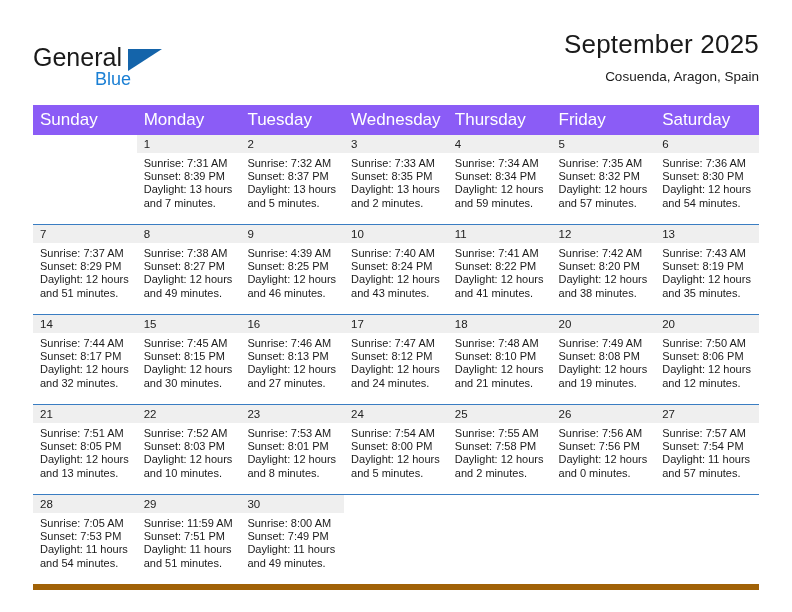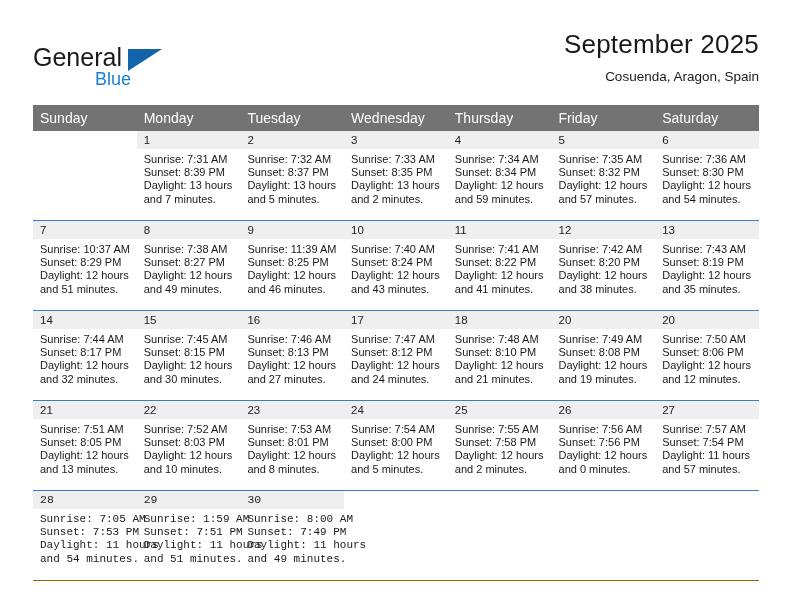--- a/index.html
+++ b/index.html
@@ -92,42 +92,41 @@
   .calendar {
     position: absolute;
     left: 33px;
     top: 105px;
     width: 726px;
     border-collapse: collapse;
     table-layout: fixed;
   }
 
   .calendar th {
-    background: #737373;
+    background: #8b5cf6;
     color: #ffffff;
-    font-size: 14px;
+    font-size: 17px;
     font-weight: normal;
     text-align: left;
     padding: 5px 0 5px 7px;
     height: 13px;
     border: none;
   }
 
   .calendar td {
     width: 103.7px;
     vertical-align: top;
     padding: 0;
     border: none;
     border-bottom: 1px solid #3a7dc2;
     height: 89px;
     background: #ffffff;
   }
   .calendar tr.week:last-child td {
-    border-bottom: 1px solid #a16207;
-    font-family: Liberation Mono, monospace;
+    border-bottom: 6px solid #a16207;
   }
 
   .daycell {
     height: 89px;
     box-sizing: border-box;
   }
 
   .daynum-band {
     background: #efefef;
     height: 18px;
@@ -263,21 +262,21 @@
             </div>
           </div>
         </td>
       </tr>
 
       <tr class="week">
         <td>
           <div class="daycell">
             <div class="daynum-band">7</div>
             <div class="day-info">
-              <div>Sunrise: 10:37 AM</div>
+              <div>Sunrise: 7:37 AM</div>
               <div>Sunset: 8:29 PM</div>
               <div>Daylight: 12 hours</div>
               <div>and 51 minutes.</div>
             </div>
           </div>
         </td>
         <td>
           <div class="daycell">
             <div class="daynum-band">8</div>
             <div class="day-info">
@@ -285,21 +284,21 @@
               <div>Sunset: 8:27 PM</div>
               <div>Daylight: 12 hours</div>
               <div>and 49 minutes.</div>
             </div>
           </div>
         </td>
         <td>
           <div class="daycell">
             <div class="daynum-band">9</div>
             <div class="day-info">
-              <div>Sunrise: 11:39 AM</div>
+              <div>Sunrise: 4:39 AM</div>
               <div>Sunset: 8:25 PM</div>
               <div>Daylight: 12 hours</div>
               <div>and 46 minutes.</div>
             </div>
           </div>
         </td>
         <td>
           <div class="daycell">
             <div class="daynum-band">10</div>
             <div class="day-info">
@@ -514,21 +513,21 @@
               <div>Sunset: 7:53 PM</div>
               <div>Daylight: 11 hours</div>
               <div>and 54 minutes.</div>
             </div>
           </div>
         </td>
         <td>
           <div class="daycell">
             <div class="daynum-band">29</div>
             <div class="day-info">
-              <div>Sunrise: 1:59 AM</div>
+              <div>Sunrise: 11:59 AM</div>
               <div>Sunset: 7:51 PM</div>
               <div>Daylight: 11 hours</div>
               <div>and 51 minutes.</div>
             </div>
           </div>
         </td>
         <td>
           <div class="daycell">
             <div class="daynum-band">30</div>
             <div class="day-info">

